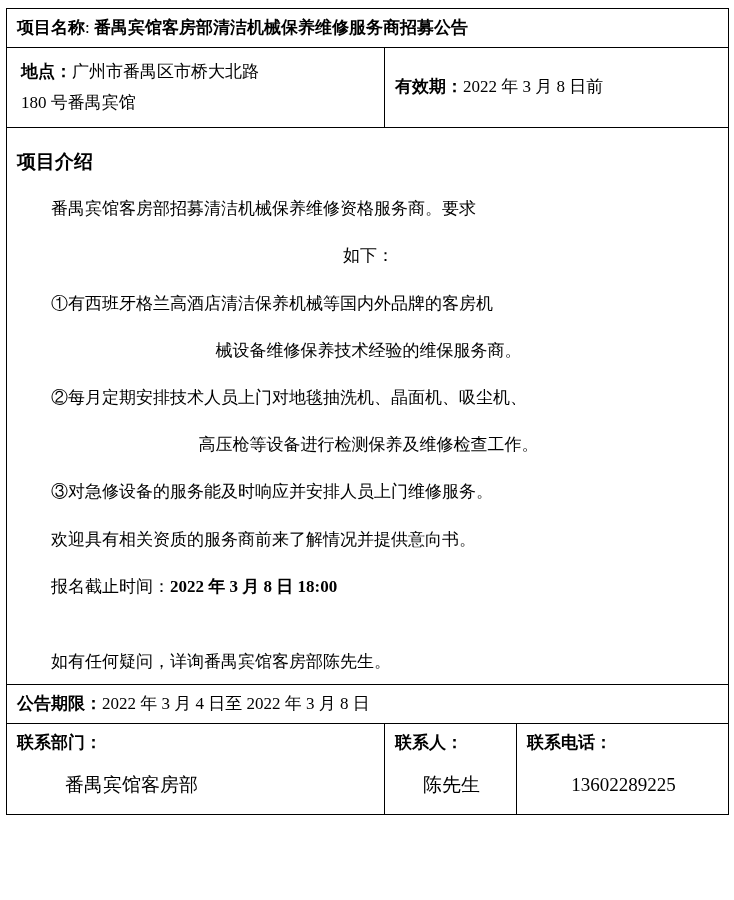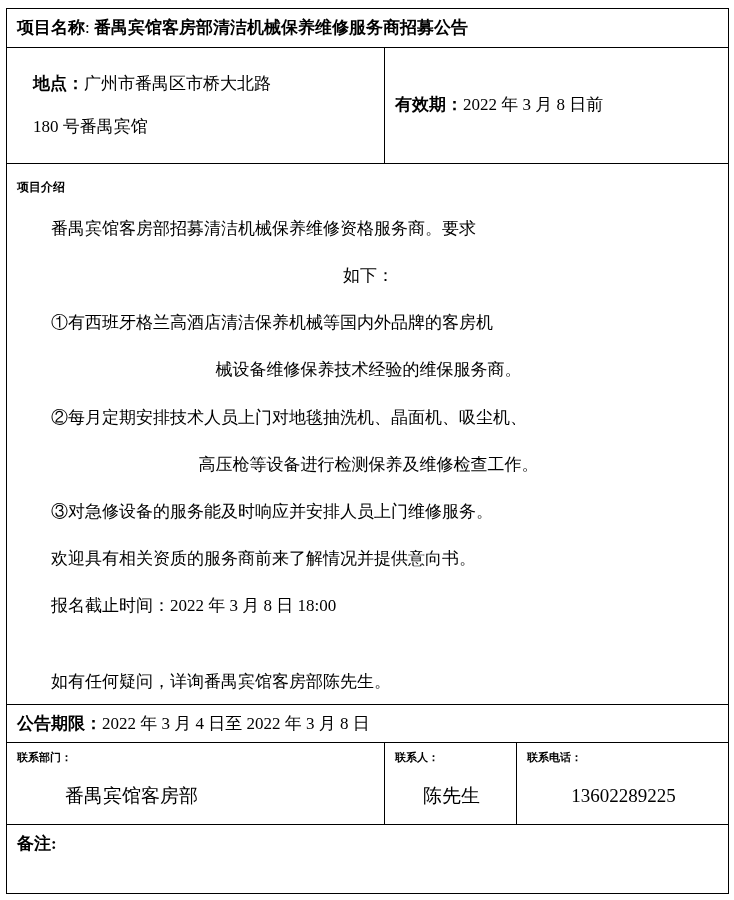--- a/index.html
+++ b/index.html
@@ -43,45 +43,45 @@
     font-weight: bold;
   }
   .cell-loc {
     width: 378px;
   }
   .cell-valid {
     vertical-align: middle !important;
   }
   .intro-head {
     font-weight: bold;
-    font-size: 12px;
-    margin: 8px 0 6px 0;
+    font-size: 19px;
+    margin: 14px 0 6px 0;
   }
   .intro-p {
     margin: 18px 0 2px 0;
     text-indent: 2em;
     font-size: 17px;
     line-height: 1.72;
   }
   .intro-p.noindent {
     text-indent: 0;
     text-align: center;
   }
   .intro-spacer {
     height: 26px;
   }
   .circnum {
     font-size: 17px;
   }
   .deadline-strong {
-    font-weight: normal;
+    font-weight: bold;
   }
   .contact-head {
     font-weight: bold;
-    font-size: 11px;
+    font-size: 17px;
     padding-bottom: 2px;
   }
   .contact-val {
     text-align: center;
     font-size: 19px;
     padding-top: 14px;
     padding-bottom: 8px;
   }
   .contact-val.left-ind {
     text-align: left;
@@ -90,21 +90,21 @@
   .note-cell {
     height: 56px;
   }
   .contact-cell {
     padding: 6px 8px 6px 12px;
   }
   .vmid {
     vertical-align: middle !important;
   }
   .loc-line {
-    margin: 16px;
+    margin: 4px;
     line-height: 1.62;
   }
 </style>
 </head>
 <body>
 
 <div class="page">
   <table class="doc">
     <colgroup>
       <col style="width:378px">
@@ -154,20 +154,15 @@
         </td>
         <td class="contact-cell">
           <div class="contact-head">联系人：</div>
           <div class="contact-val">陈先生</div>
         </td>
         <td class="contact-cell">
           <div class="contact-head">联系电话：</div>
           <div class="contact-val">13602289225</div>
         </td>
       </tr>
-      <tr>
-        <td colspan="3" class="note-cell">
-          <span class="label-bold">备注:</span>
-        </td>
-      </tr>
     </tbody>
   </table>
 </div>
 
 </body></html>

